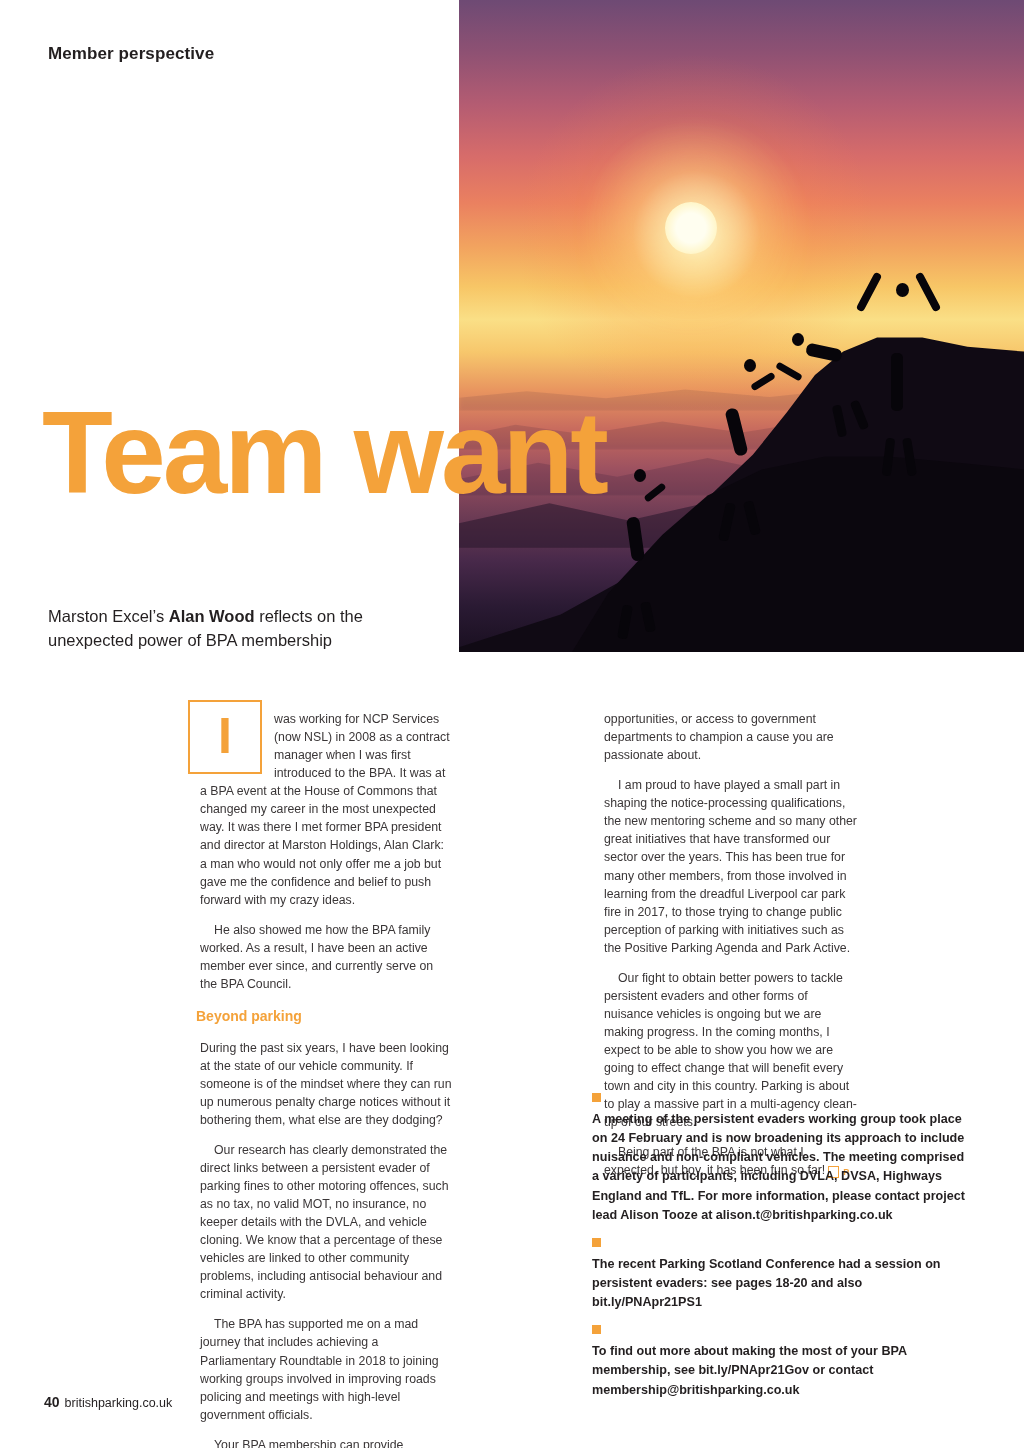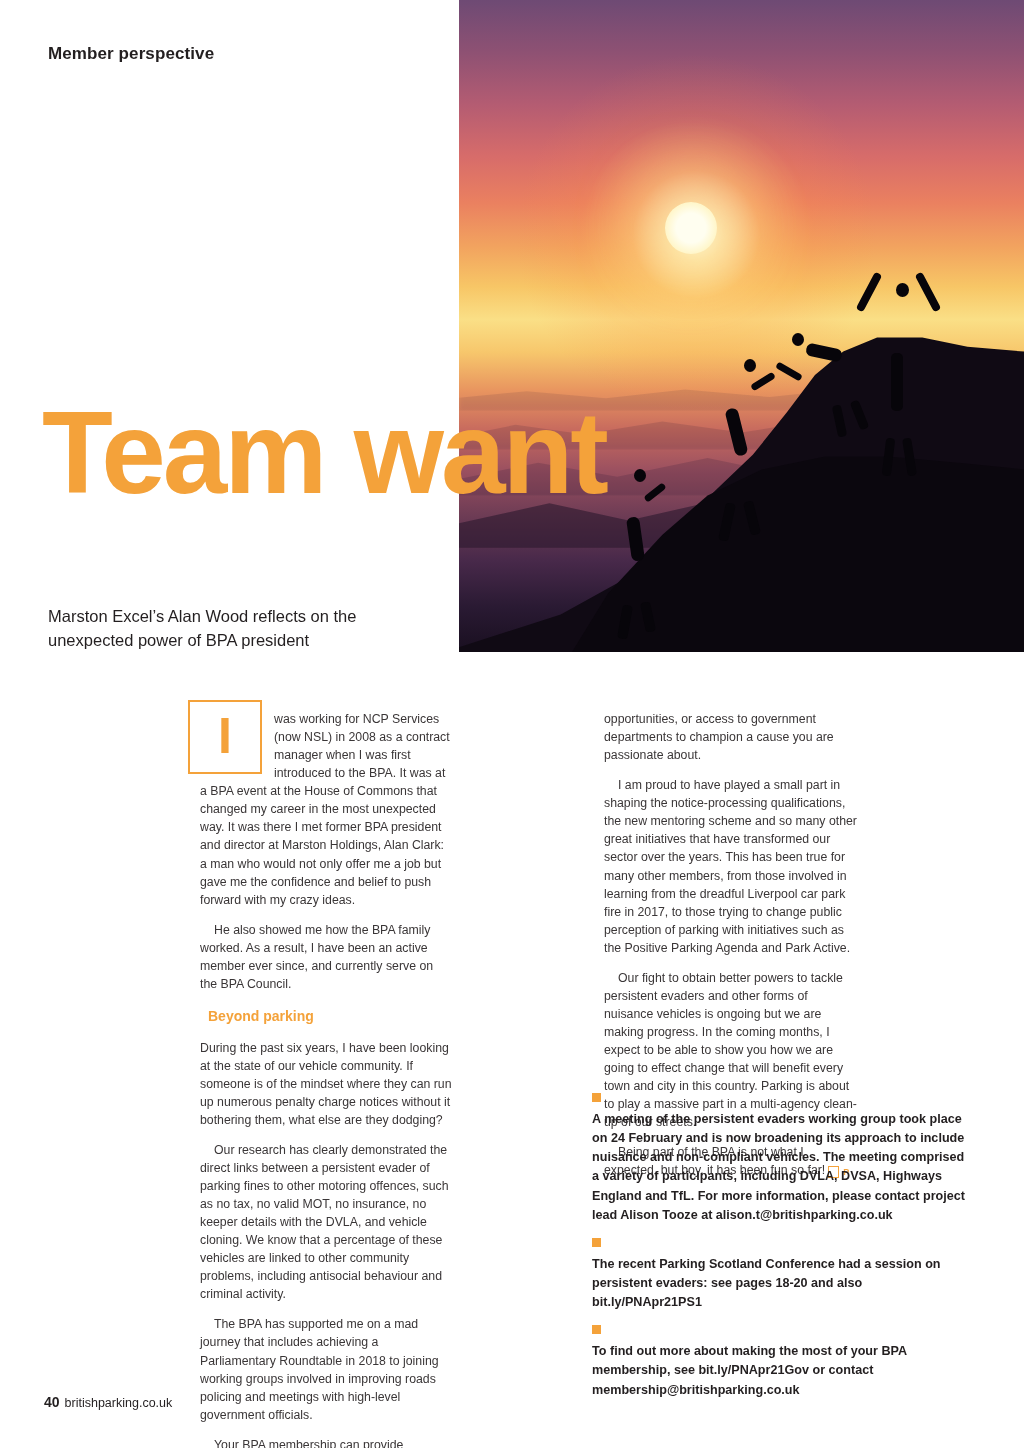--- a/index.html
+++ b/index.html
@@ -128,21 +128,21 @@
     letter-spacing: -3px;
   }
   .standfirst {
     position: absolute;
     left: 48px; top: 605px;
     width: 370px;
     font-size: 16.5px;
     line-height: 1.45;
     color: #231f20;
   }
-  .standfirst b { font-weight: normal; }
+  .standfirst b { font-weight: bold; }
 
   
   .col {
     position: absolute;
     top: 698px;
     width: 277px;
     font-size: 12.3px;
     line-height: 1.47;
     color: #3a3637;
     text-align: left;
@@ -164,21 +164,21 @@
     left: 0; right: 0; top: 50%;
     transform: translateY(-52%);
     text-align: center;
     font-size: 50px;
     font-weight: bold;
     color: #f4a23a;
     line-height: 1;
   }
 
   .subhead {
-    margin: 13px 0 3px 12px;
+    margin: 13px 0 3px 0;
     font-size: 14px;
     font-weight: bold;
     color: #f4a23a;
     padding-left: 8px;
   }
 
   .endmark {
     display: inline-block;
     width: 11px; height: 12px;
     border: 1px solid #f4a23a;
@@ -261,21 +261,21 @@
   <div class="fig f4-head"></div>
   <div class="fig f4-legL"></div>
   <div class="fig f4-legR"></div>
 </div>
 
 <div class="kicker">Member perspective</div>
 
 <h1 class="bigtitle">Team want</h1>
 
 <div class="standfirst">
-  <span>Marston Excel’s </span><b>Alan Wood</b><span> reflects on the unexpected power of BPA president</span>
+  <span>Marston Excel’s </span><b>Alan Wood</b><span> reflects on the unexpected power of BPA membership</span>
 </div>
 
 <div class="col left">
   <div class="dropcap">
     <span>I</span>
   </div>
   <p>was working for NCP Services (now NSL) in 2008 as a contract manager when I was first introduced to the BPA. It was at a BPA event at the House of Commons that changed my career in the most unexpected way. It was there I met former BPA president and director at Marston Holdings, Alan Clark: a man who would not only offer me a job but gave me the confidence and belief to push forward with my crazy ideas.</p>
   <p class="ind">He also showed me how the BPA family worked. As a result, I have been an active member ever since, and currently serve on the BPA Council.</p>
 
   <div class="subhead">Beyond parking</div>

